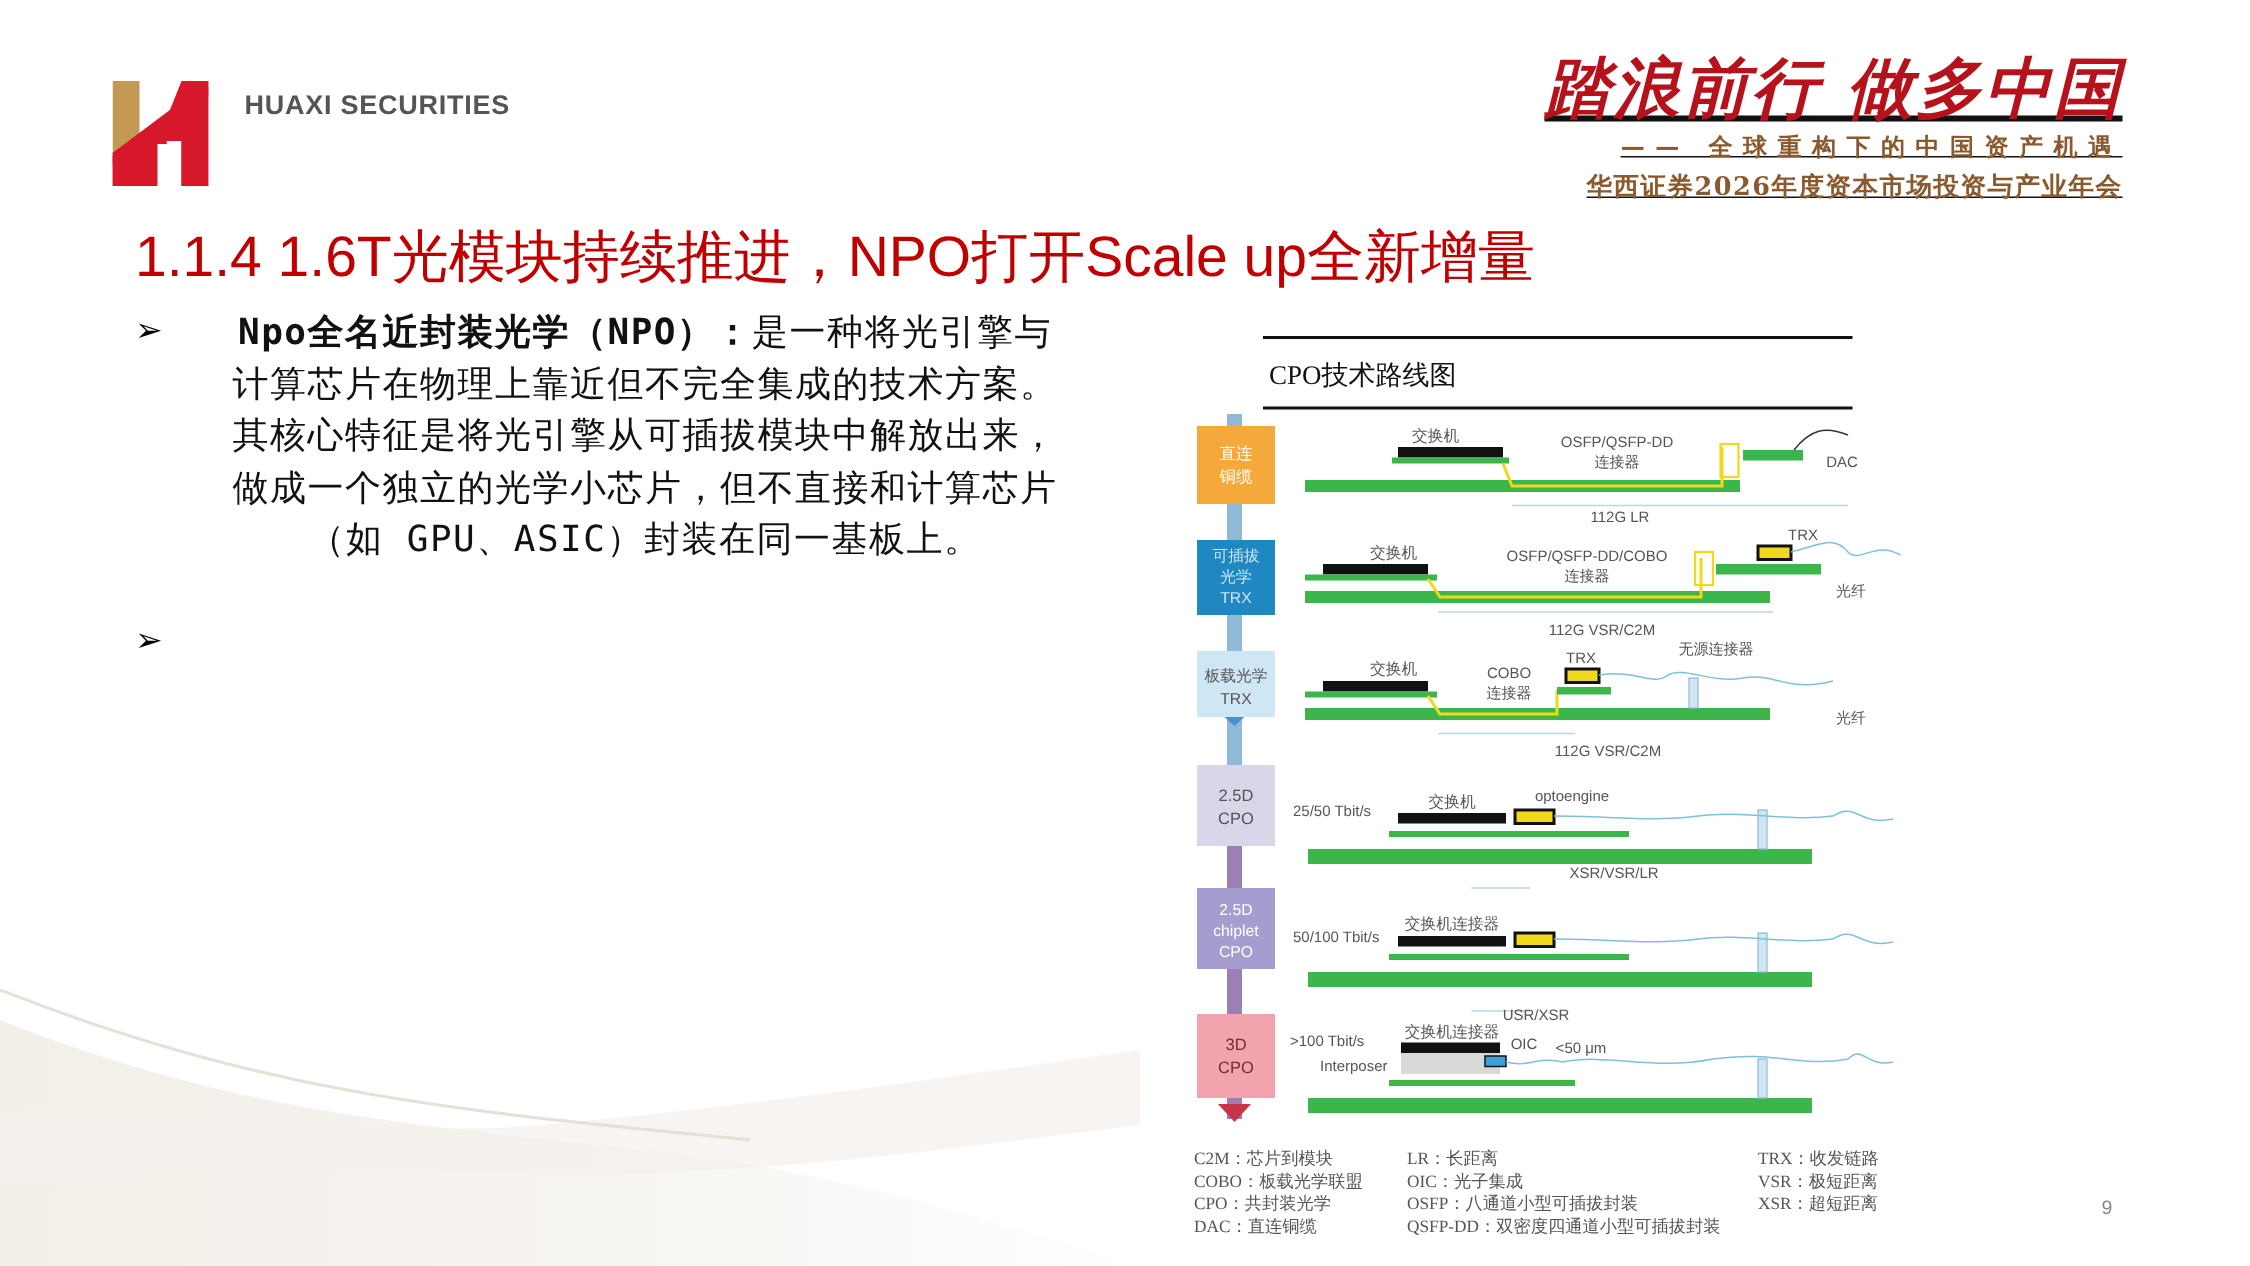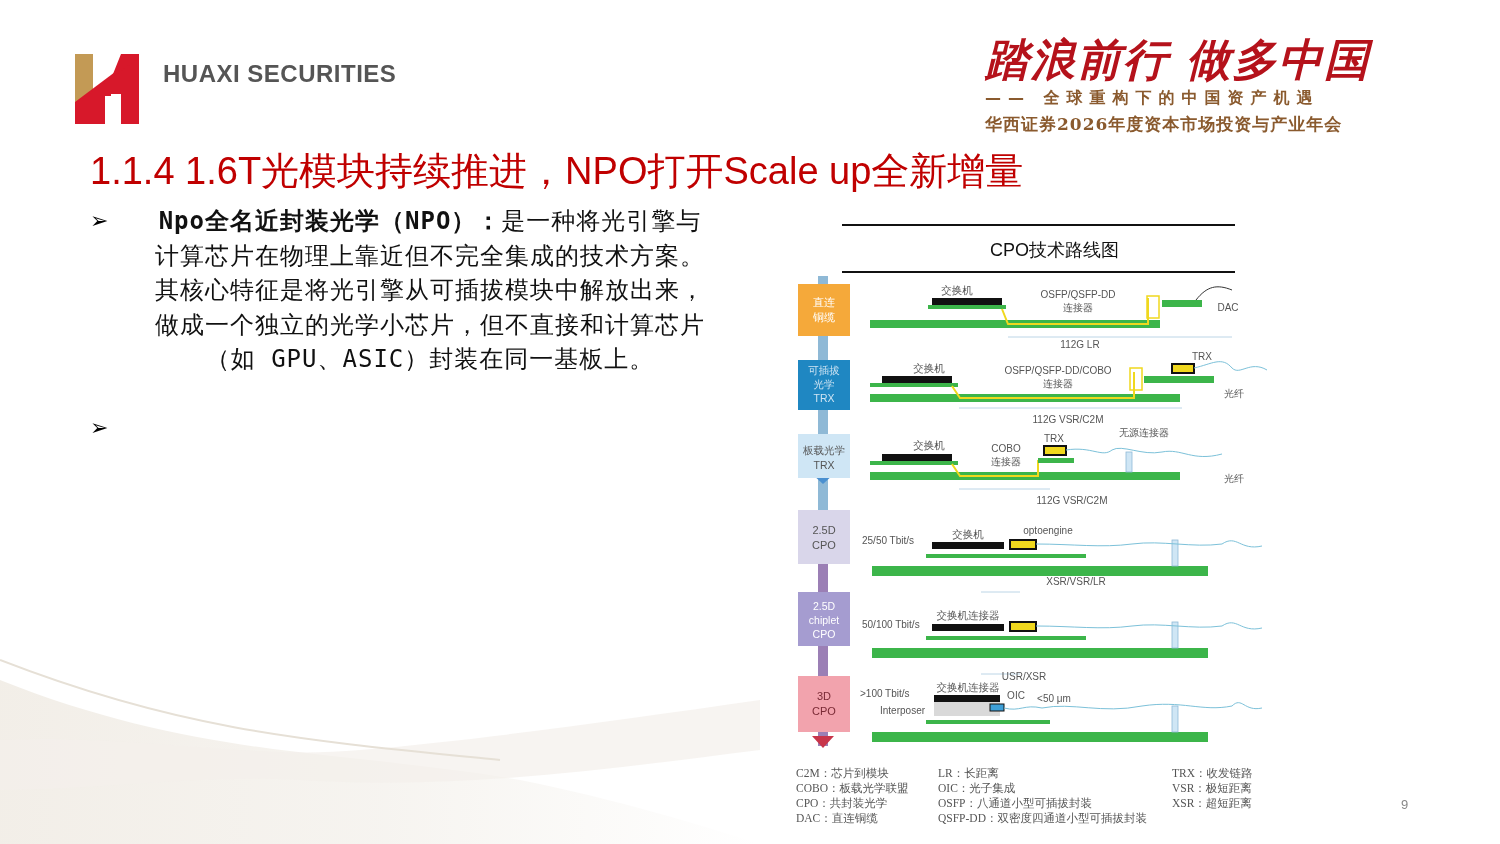--- a/index.html
+++ b/index.html
@@ -6,42 +6,42 @@
   html, body { width: 1500px; height: 844px; overflow: hidden; background: #ffffff; }
   body { position: relative; font-family: "DejaVu Sans", sans-serif; color: #111; }
 
   .bg-wave { position: absolute; left: 0; top: 640px; width: 1500px; height: 204px; pointer-events: none; }
 
   
   .logo { position: absolute; left: 75px; top: 54px; display: flex; align-items: flex-start; }
   .logo-mark { width: 64px; height: 70px; }
   .logo-text { margin-left: 24px; }
   .logo-cn { font-family: "DejaVu Serif", serif; font-size: 38px; font-weight: bold; color: #555; letter-spacing: 4px; line-height: 44px; }
-  .logo-en { font-family: "Liberation Sans", sans-serif; font-size: 24px; color: #555; letter-spacing: 0.5px; margin-top: 6px; font-weight: bold; }
-
-  
-  .slogan { position: absolute; right: 85px; top: 34px; text-align: left; width: 430px; }
+  .logo-en { font-family: "Liberation Sans", sans-serif; font-size: 18px; color: #555; letter-spacing: 0.5px; margin-top: 6px; font-weight: bold; }
+
+  
+  .slogan { position: absolute; right: 85px; top: 34px; text-align: right; width: 430px; text-decoration: underline; }
   .slogan-main { font-family: "DejaVu Serif", serif; font-size: 44px; font-weight: bold; color: #b5121b; letter-spacing: 2px; line-height: 52px; font-style: italic; }
   .slogan-sub { font-family: "DejaVu Sans", sans-serif; font-size: 16px; font-weight: bold; color: #8a5a2e; letter-spacing: 7px; margin-top: 2px; }
   .slogan-event { font-family: "DejaVu Serif", serif; font-size: 17px; font-weight: bold; color: #8a5a2e; letter-spacing: 1px; margin-top: 4px; }
 
   
   .title { position: absolute; left: 90px; top: 146px; font-family: Liberation Sans, sans-serif; font-size: 38px; color: #c00000; white-space: nowrap; letter-spacing: 0px; }
 
   
   .content { position: absolute; left: 90px; top: 204px; width: 630px; }
   .bullet { display: flex; margin-bottom: 34px; }
   .bullet-mark { width: 60px; font-size: 22px; line-height: 34px; color: #000; }
   .bullet-text { width: 560px; font-family: "DejaVu Sans Mono", monospace; font-size: 24px; line-height: 34.5px; color: #111; letter-spacing: 1px; text-align: center; }
   .bullet-text b { font-weight: bold; }
 
   
   .figure { position: absolute; left: 762px; top: 218px; width: 528px; height: 610px; }
   .fig-rule { position: absolute; left: 80px; width: 393px; height: 2px; background: #111; }
-  .fig-title { position: absolute; left: 96px; top: 20px; width: 393px; text-align: center; font-family: Liberation Sans, sans-serif; font-size: 18px; color: #111; }
+  .fig-title { position: absolute; left: 84px; top: 20px; width: 393px; text-align: left; font-family: Liberation Serif, serif; font-size: 18px; color: #111; }
   .diagram { position: absolute; left: 0; top: 58px; width: 528px; height: 552px; background: #fff; }
   .legend { position: absolute; left: 34px; top: 548px; width: 470px; font-family: "Liberation Sans", sans-serif; font-size: 11.5px; color: #555; line-height: 15px; }
   .legend-col { position: absolute; top: 0; font-family: Liberation Serif, serif; }
   .page-number { position: absolute; left: 1401px; top: 797px; font-family: "Liberation Sans", sans-serif; font-size: 13px; color: #888; }
   svg text { font-family: "Liberation Sans", sans-serif; }
 </style>
 </head>
 <body>
 
 <svg class="bg-wave" viewBox="0 0 1500 204" preserveAspectRatio="none">

